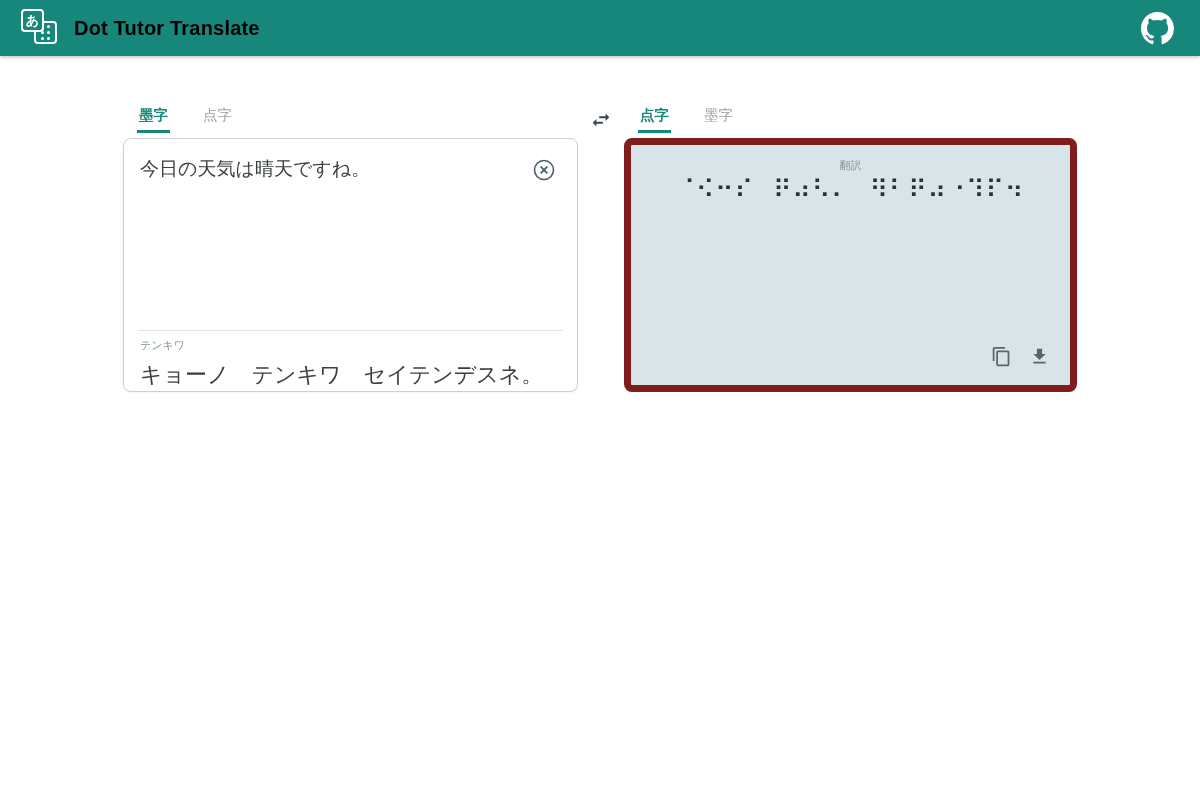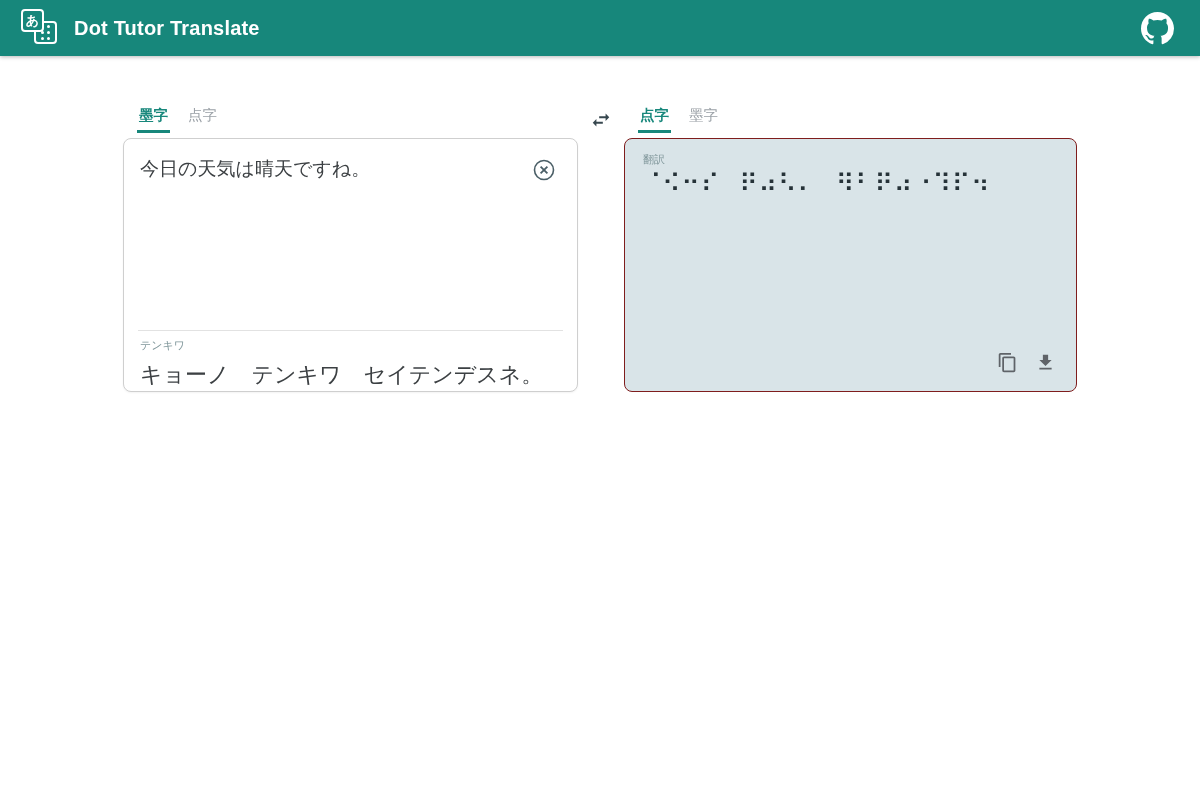--- a/index.html
+++ b/index.html
@@ -11,53 +11,53 @@
             box-shadow:0 1px 4px rgba(0,0,0,.28); position:relative; z-index:5; }
   .logo { position:relative; width:40px; height:42px; margin-left:21px; flex:none; }
   .logo-sq { position:absolute; width:23px; height:23px; border:2px solid #ffffff;
              border-radius:4px; background:#17877b; }
   .logo-sq.kana { left:0; top:2px; z-index:2; display:flex; align-items:center;
                   justify-content:center; color:#fff; font-size:13px; font-weight:bold; }
   .logo-sq.braille { left:13px; top:14px; z-index:1; display:flex; align-items:center;
                      justify-content:center; }
   .logo-dots { display:grid; grid-template-columns:4px 4px; grid-auto-rows:4px; gap:2px; }
   .logo-dots i { width:3.5px; height:3.5px; border-radius:50%; background:#fff; }
-  .app-title { color:#ffffff; font-size:20px; font-weight:bold; margin-left:13px;
+  .app-title { color:#000000; font-size:20px; font-weight:bold; margin-left:13px;
                letter-spacing:.2px; }
   .header-spacer { flex:1; }
   .gh-btn { margin-right:26px; width:34px; height:34px; display:flex; align-items:center;
             justify-content:center; cursor:pointer; }
 
   
   .main { width:954px; margin:48px auto 0; display:flex; }
   .panel-left { width:455px; flex:none; }
   .panel-right { width:453px; flex:none; }
   .mid-gap { width:46px; flex:none; display:flex; justify-content:center;
              align-items:flex-start; padding-top:5px; }
 
-  .tabs { display:flex; gap:16px; padding-left:14px; margin-bottom:5px; height:29px; }
+  .tabs { display:flex; gap:31px; padding-left:14px; margin-bottom:5px; height:29px; }
   .tab { font-size:14.5px; color:#9aa0a6; padding:2px 2px 7px; cursor:pointer;
          border-bottom:3px solid transparent; }
   .tab.active { color:#17877b; font-weight:bold; border-bottom-color:#17877b; }
 
   .card { height:254px; border-radius:8px; }
   .card.input-card { background:#ffffff; border:1px solid #cfcfcf;
                      box-shadow:0 1px 2px rgba(0,0,0,.05);
                      display:flex; flex-direction:column; }
   .input-top { flex:1; padding:16px 16px 0; position:relative; }
   .input-text { font-size:19px; color:#3c4043; line-height:1.45; width:380px; outline:none; }
   .clear-btn { position:absolute; top:18px; right:20px; width:26px; height:26px;
                cursor:pointer; display:flex; align-items:center; justify-content:center; }
   .divider { border-top:1px solid #e2e2e2; margin:0 14px; }
   .input-bottom { padding:7px 16px 0; }
   .small-label { font-size:11px; color:#80979b; }
   .wakachi-text { font-size:22px; color:#3c4043; margin-top:7px; line-height:1.4; }
 
-  .card.output-card { background:#d9e4e8; border:1px solid #7f1d1d; position:relative;
-                      padding:13px 18px 16px; }
+  .card.output-card { background:#d9e4e8; border:7px solid #7f1d1d; position:relative;
+                      padding:13px 18px 16px;text-align:center; }
   .braille-text { font-family:"DejaVu Sans",sans-serif; font-size:25px; letter-spacing:1px;
                   color:#263238; margin-top:2px; line-height:1.2; }
   .output-actions { position:absolute; right:20px; bottom:18px; display:flex; gap:16px; }
   .action-btn { width:22px; height:22px; cursor:pointer; display:flex;
                 align-items:center; justify-content:center; }
 
   svg { display:block; }
 </style>
 </head>
 <body>

